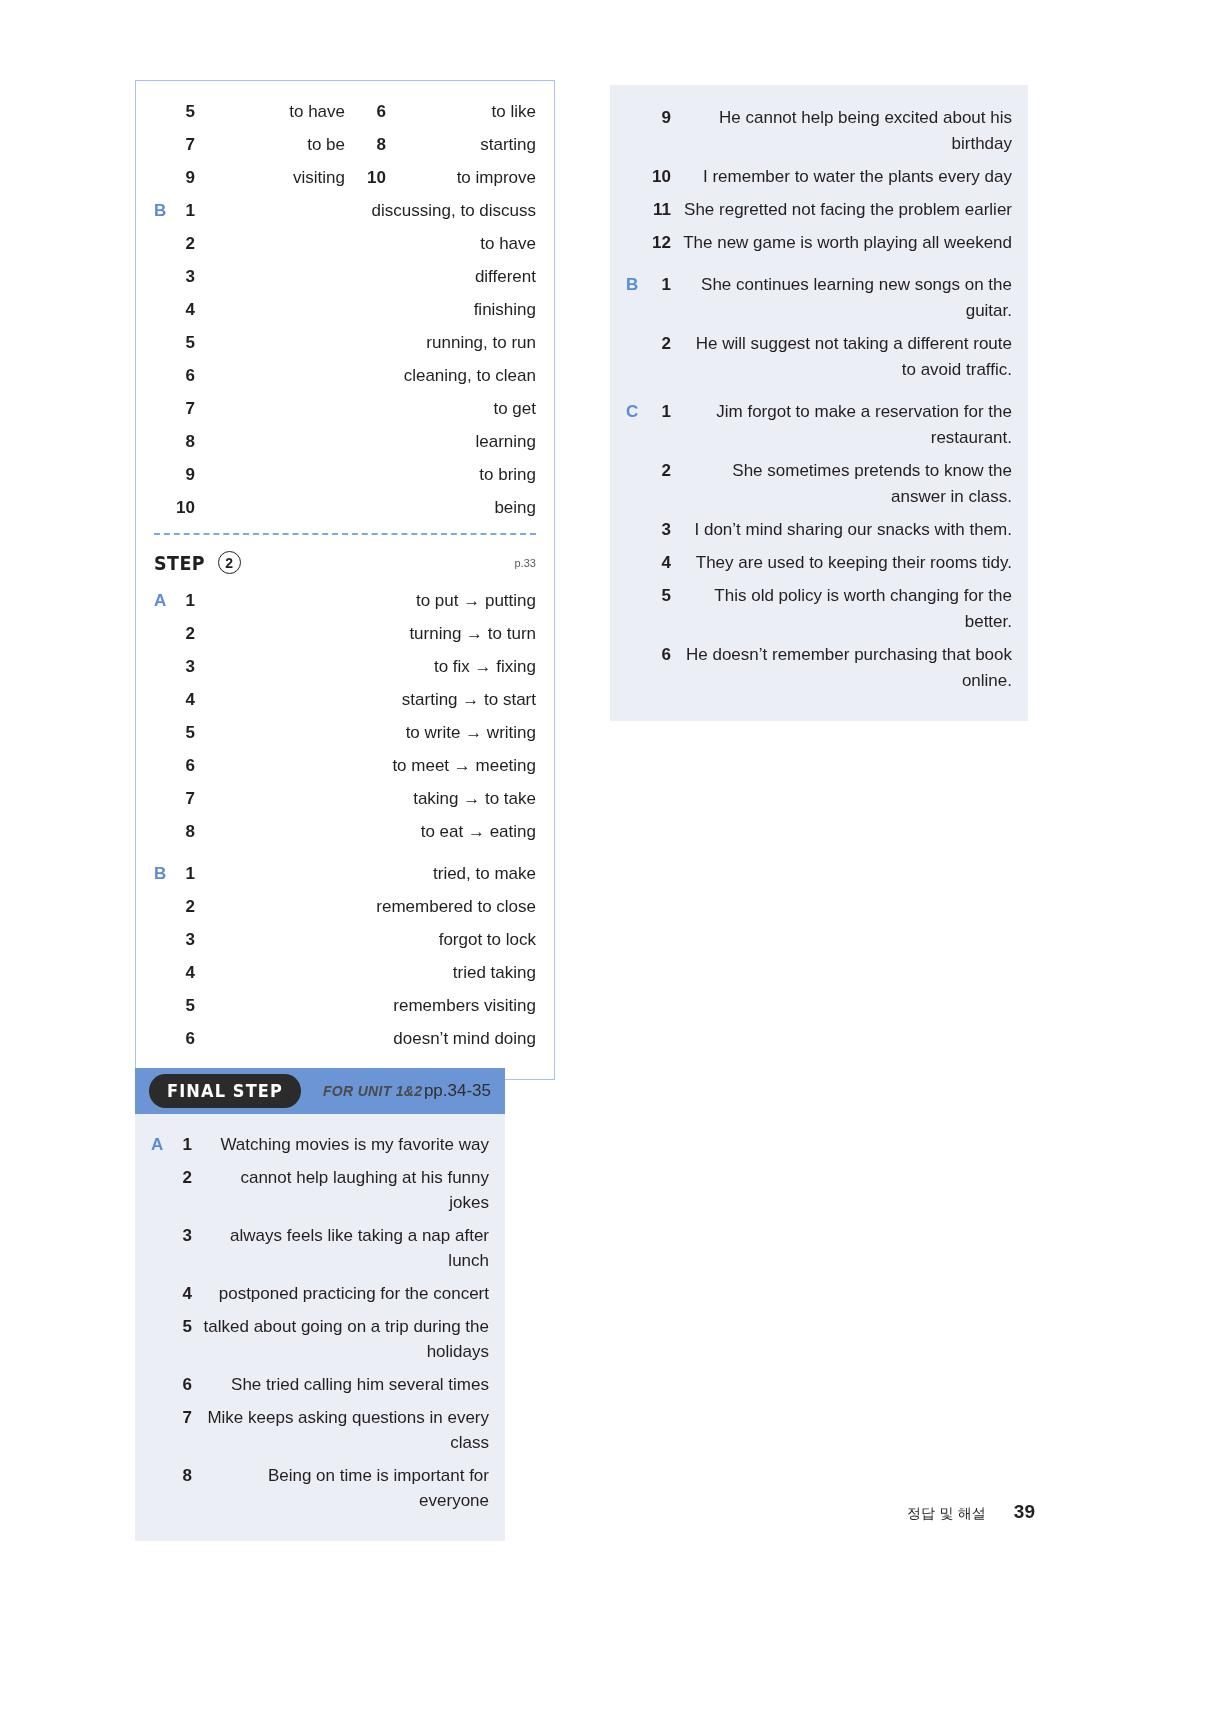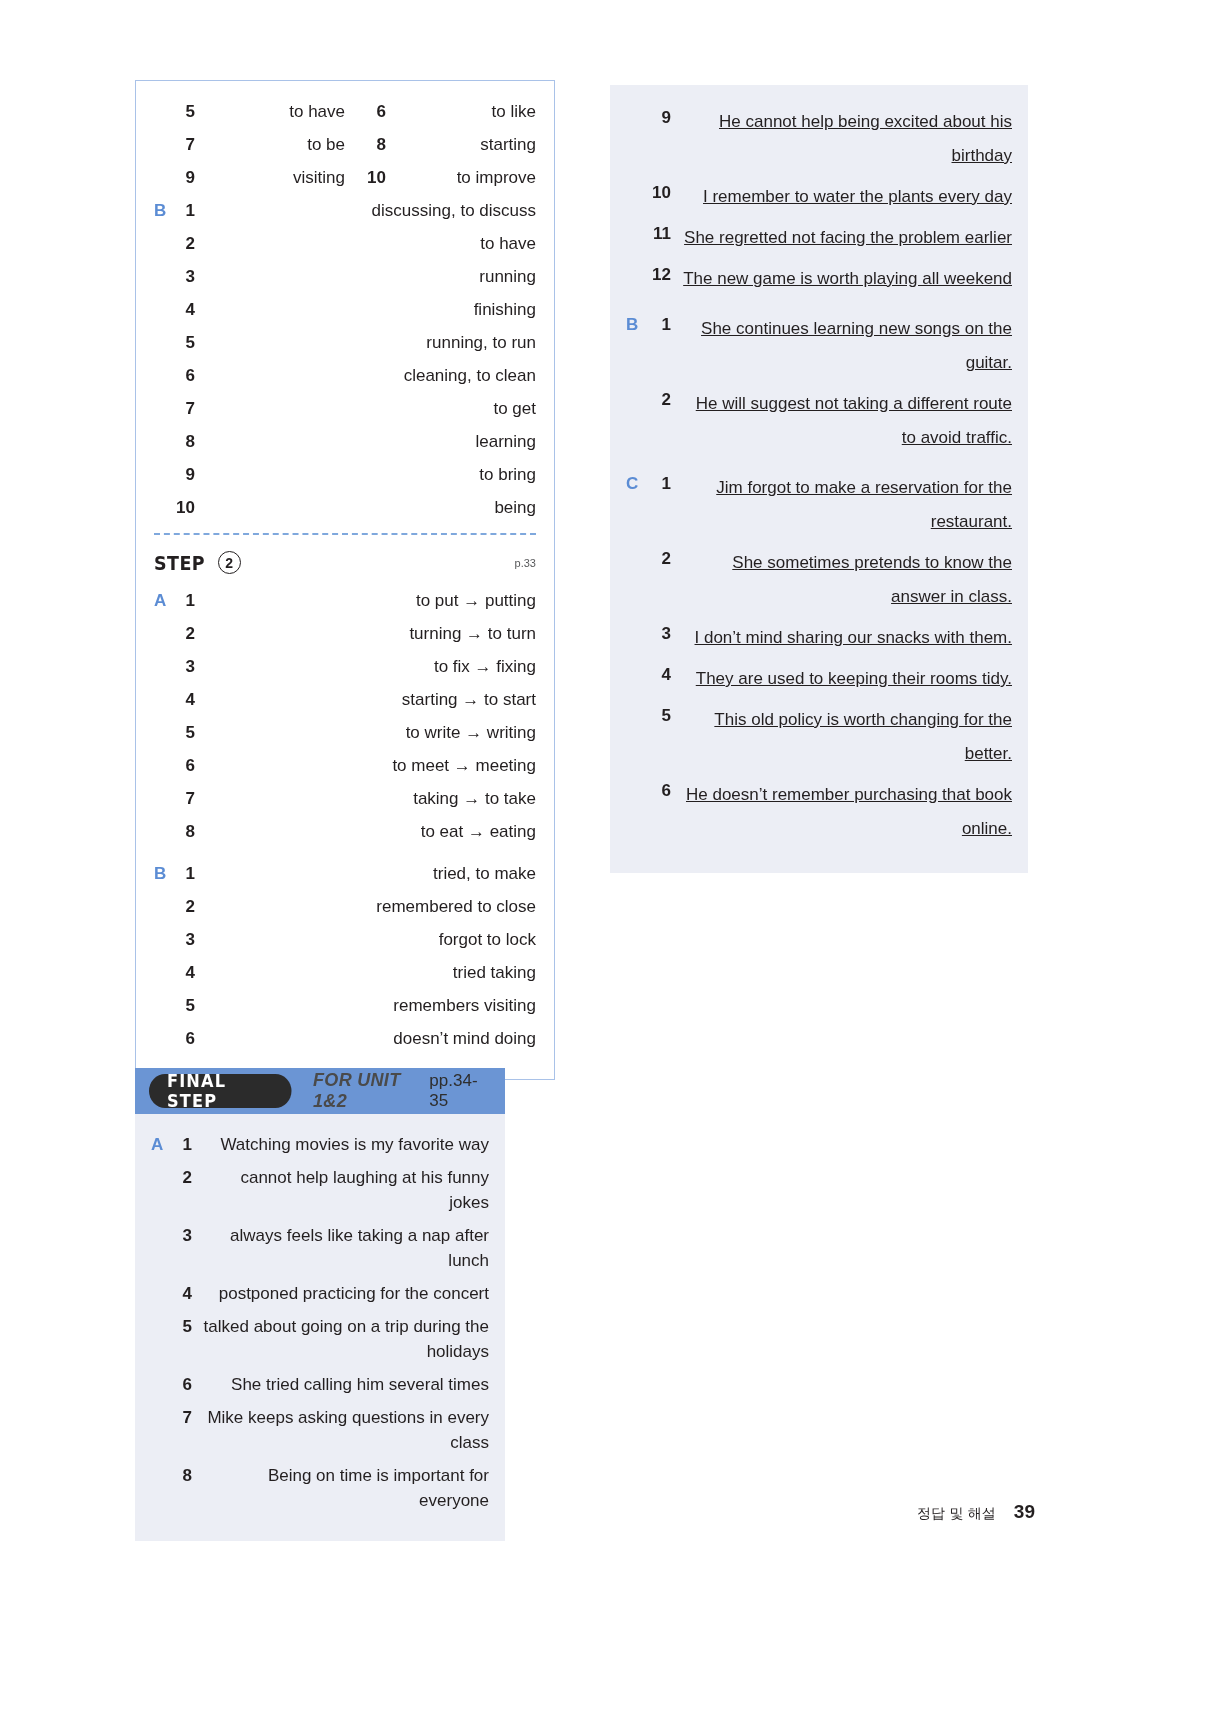--- a/index.html
+++ b/index.html
@@ -123,21 +123,21 @@
   
   #right-panel {
     position: absolute;
     left: 610px;
     top: 85px;
     width: 418px;
     box-sizing: border-box;
     background: #eceef5;
     padding: 20px 16px 20px 16px;
   }
-  #right-panel .txt { line-height: 34px; text-decoration: underline; }
+  #right-panel .txt { line-height: 26px; }
   #right-panel .num { line-height: 26px; }
   #right-panel .sec-letter { line-height: 26px; }
   #right-panel .ans-row { margin-bottom: 7px; }
   #right-panel .num { width: 30px; }
 
   
   #final-step {
     position: absolute;
     left: 135px;
     top: 1068px;
@@ -161,21 +161,21 @@
     padding: 0 19px;
     font-size: 17px;
     font-weight: bold;
     letter-spacing: 1.2px;
     font-family: "DejaVu Sans", sans-serif;
     transform: scaleX(0.95);
     transform-origin: left center;
   }
   .fs-sub {
     margin-left: 14px;
-    font-size: 18px;
+    font-size: 14px;
     font-style: italic;
     font-weight: bold;
     color: #4a4a4a;
     letter-spacing: 0.3px;
   }
   .fs-pages {
     margin-left: auto;
     font-size: 17px;
     color: #2e2e2e;
   }
@@ -199,21 +199,21 @@
   }
   .footer-label {
     font-size: 14px;
     color: #231f20;
     font-family: "DejaVu Sans", sans-serif;
   }
   .footer-page {
     font-size: 19px;
     font-weight: bold;
     color: #231f20;
-    margin-left: 18px;
+    margin-left: 28px;
   }
 </style>
 </head>
 <body>
 
 <div id="left-box">
 
   <div class="grid2">
       <div class="cell">
         <span class="sec-letter blank">&nbsp;</span>
@@ -254,21 +254,21 @@
         <span class="txt">discussing, to discuss</span>
       </div>
       <div class="ans-row">
         <span class="sec-letter blank">&nbsp;</span>
         <span class="num">2</span>
         <span class="txt">to have</span>
       </div>
       <div class="ans-row">
         <span class="sec-letter blank">&nbsp;</span>
         <span class="num">3</span>
-        <span class="txt">running</span>
+        <span class="txt">different</span>
       </div>
       <div class="ans-row">
         <span class="sec-letter blank">&nbsp;</span>
         <span class="num">4</span>
         <span class="txt">finishing</span>
       </div>
       <div class="ans-row">
         <span class="sec-letter blank">&nbsp;</span>
         <span class="num">5</span>
         <span class="txt">running, to run</span>

